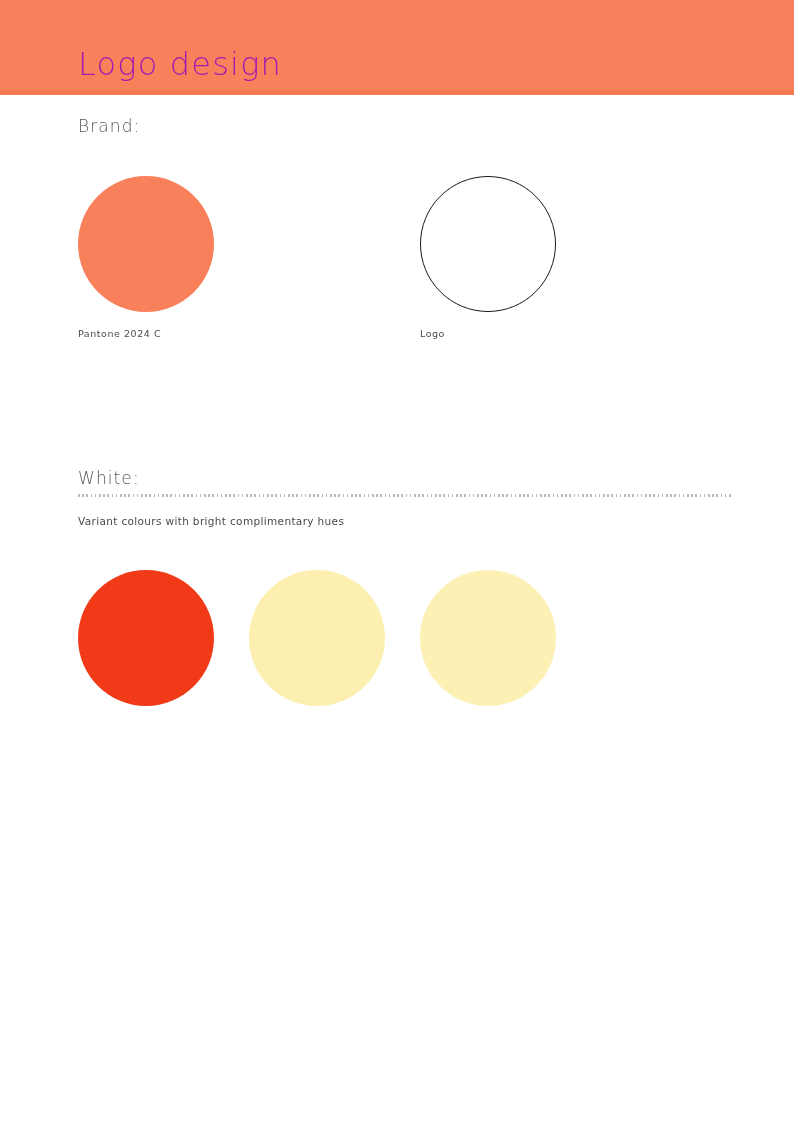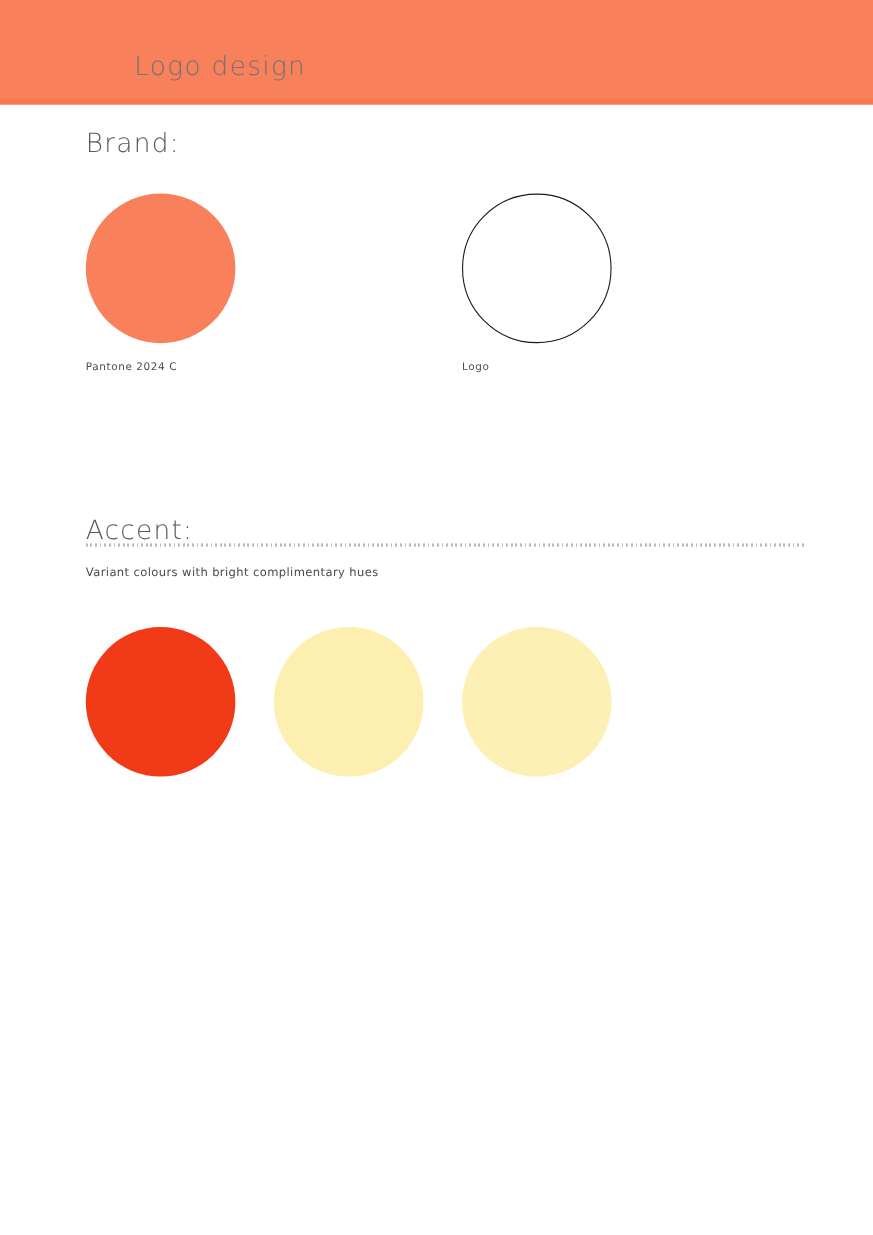--- a/index.html
+++ b/index.html
@@ -34,33 +34,32 @@
     left: 0;
     bottom: 0;
     width: 794px;
     height: 5px;
     background: #F67A51;
   }
   .page-title {
     position: absolute;
     left: 78px;
     top: 48px;
-    font-size: 24px;
+    font-size: 32px;
     font-weight: 300;
     letter-spacing: 1.2px;
-    color: #737373;
+    color: #a21caf;
     line-height: 1;
     white-space: nowrap;
-    margin-left: 44px;
   }
 
   
   .section-heading {
     position: absolute;
-    font-size: 24px;
+    font-size: 17px;
     font-weight: 300;
     letter-spacing: 1.1px;
     color: #595959;
     line-height: 1;
     white-space: nowrap;
   }
   #brand-heading { left: 78px; top: 118px; }
   #accent-heading { left: 78px; top: 470px; }
 
   
@@ -149,21 +148,21 @@
     </div>
 
 
     <div class="swatch swatch-2">
       <div class="swatch-circle" style="background:#ffffff;border:1px solid #1a1a1a;"></div>
       <div class="swatch-label">Logo</div>
     </div>
 
   </div>
 
-  <div class="section-heading" id="accent-heading">Accent:</div>
+  <div class="section-heading" id="accent-heading">White:</div>
 
   <div class="divider"></div>
 
   <div class="accent-note">Variant colours with bright complimentary hues</div>
 
   <div class="swatch-row" id="accent-row">
 
     <div class="swatch swatch-0">
       <div class="swatch-circle" style="background:#F13B18;"></div>
       <div class="swatch-label"></div>

